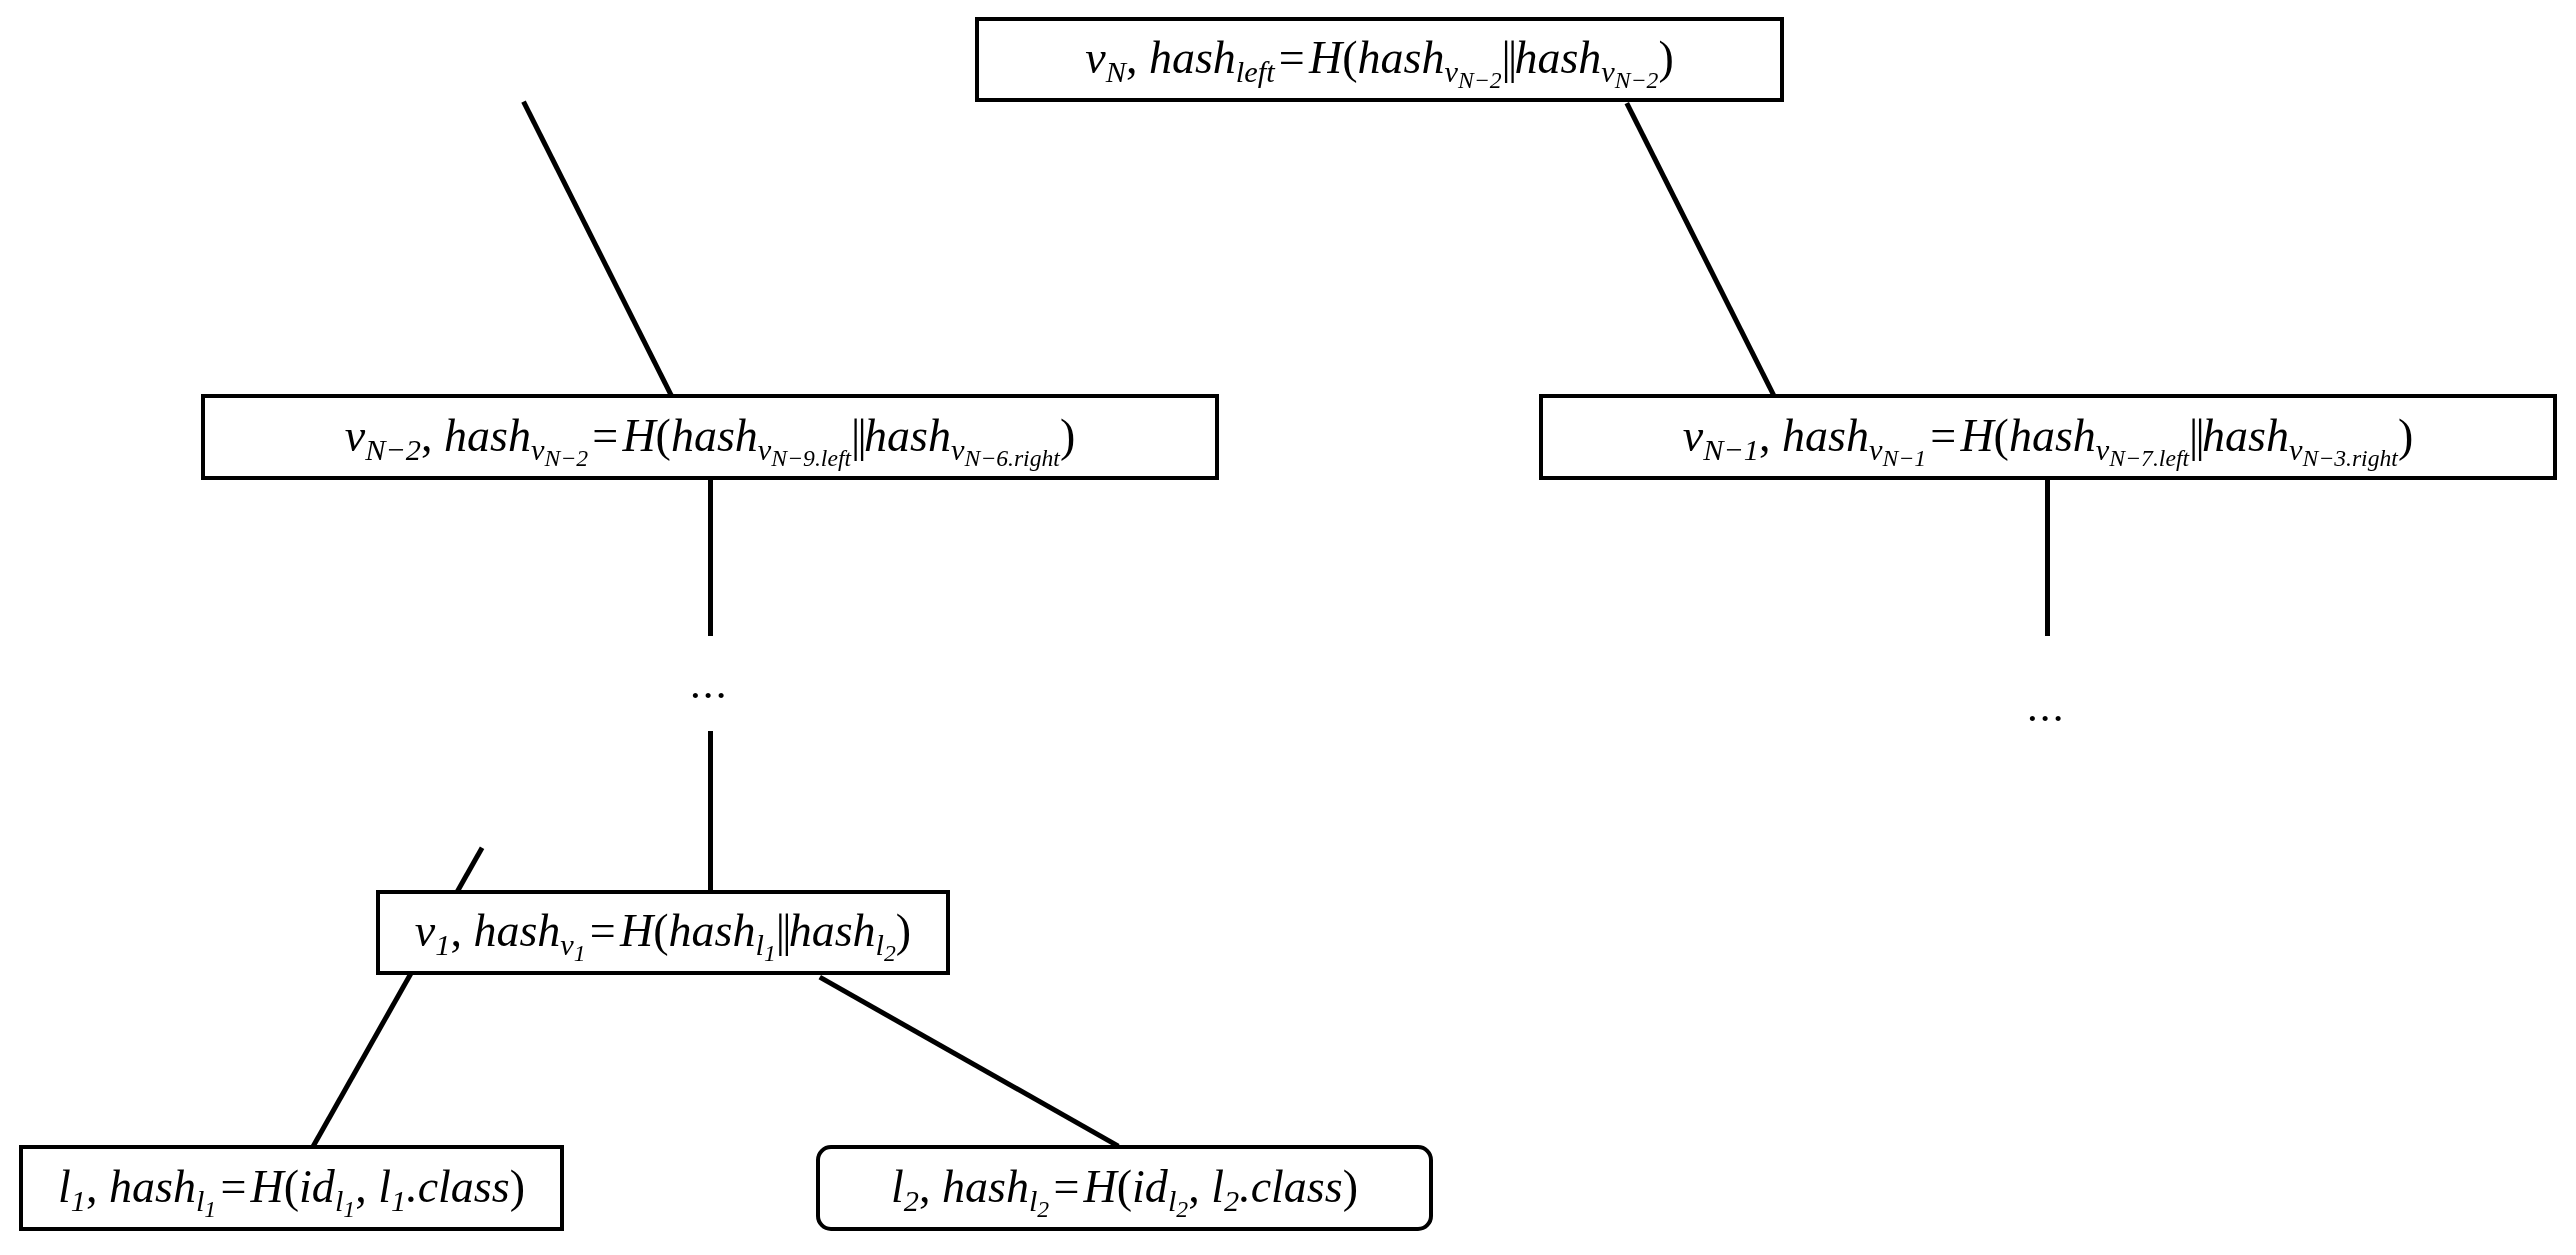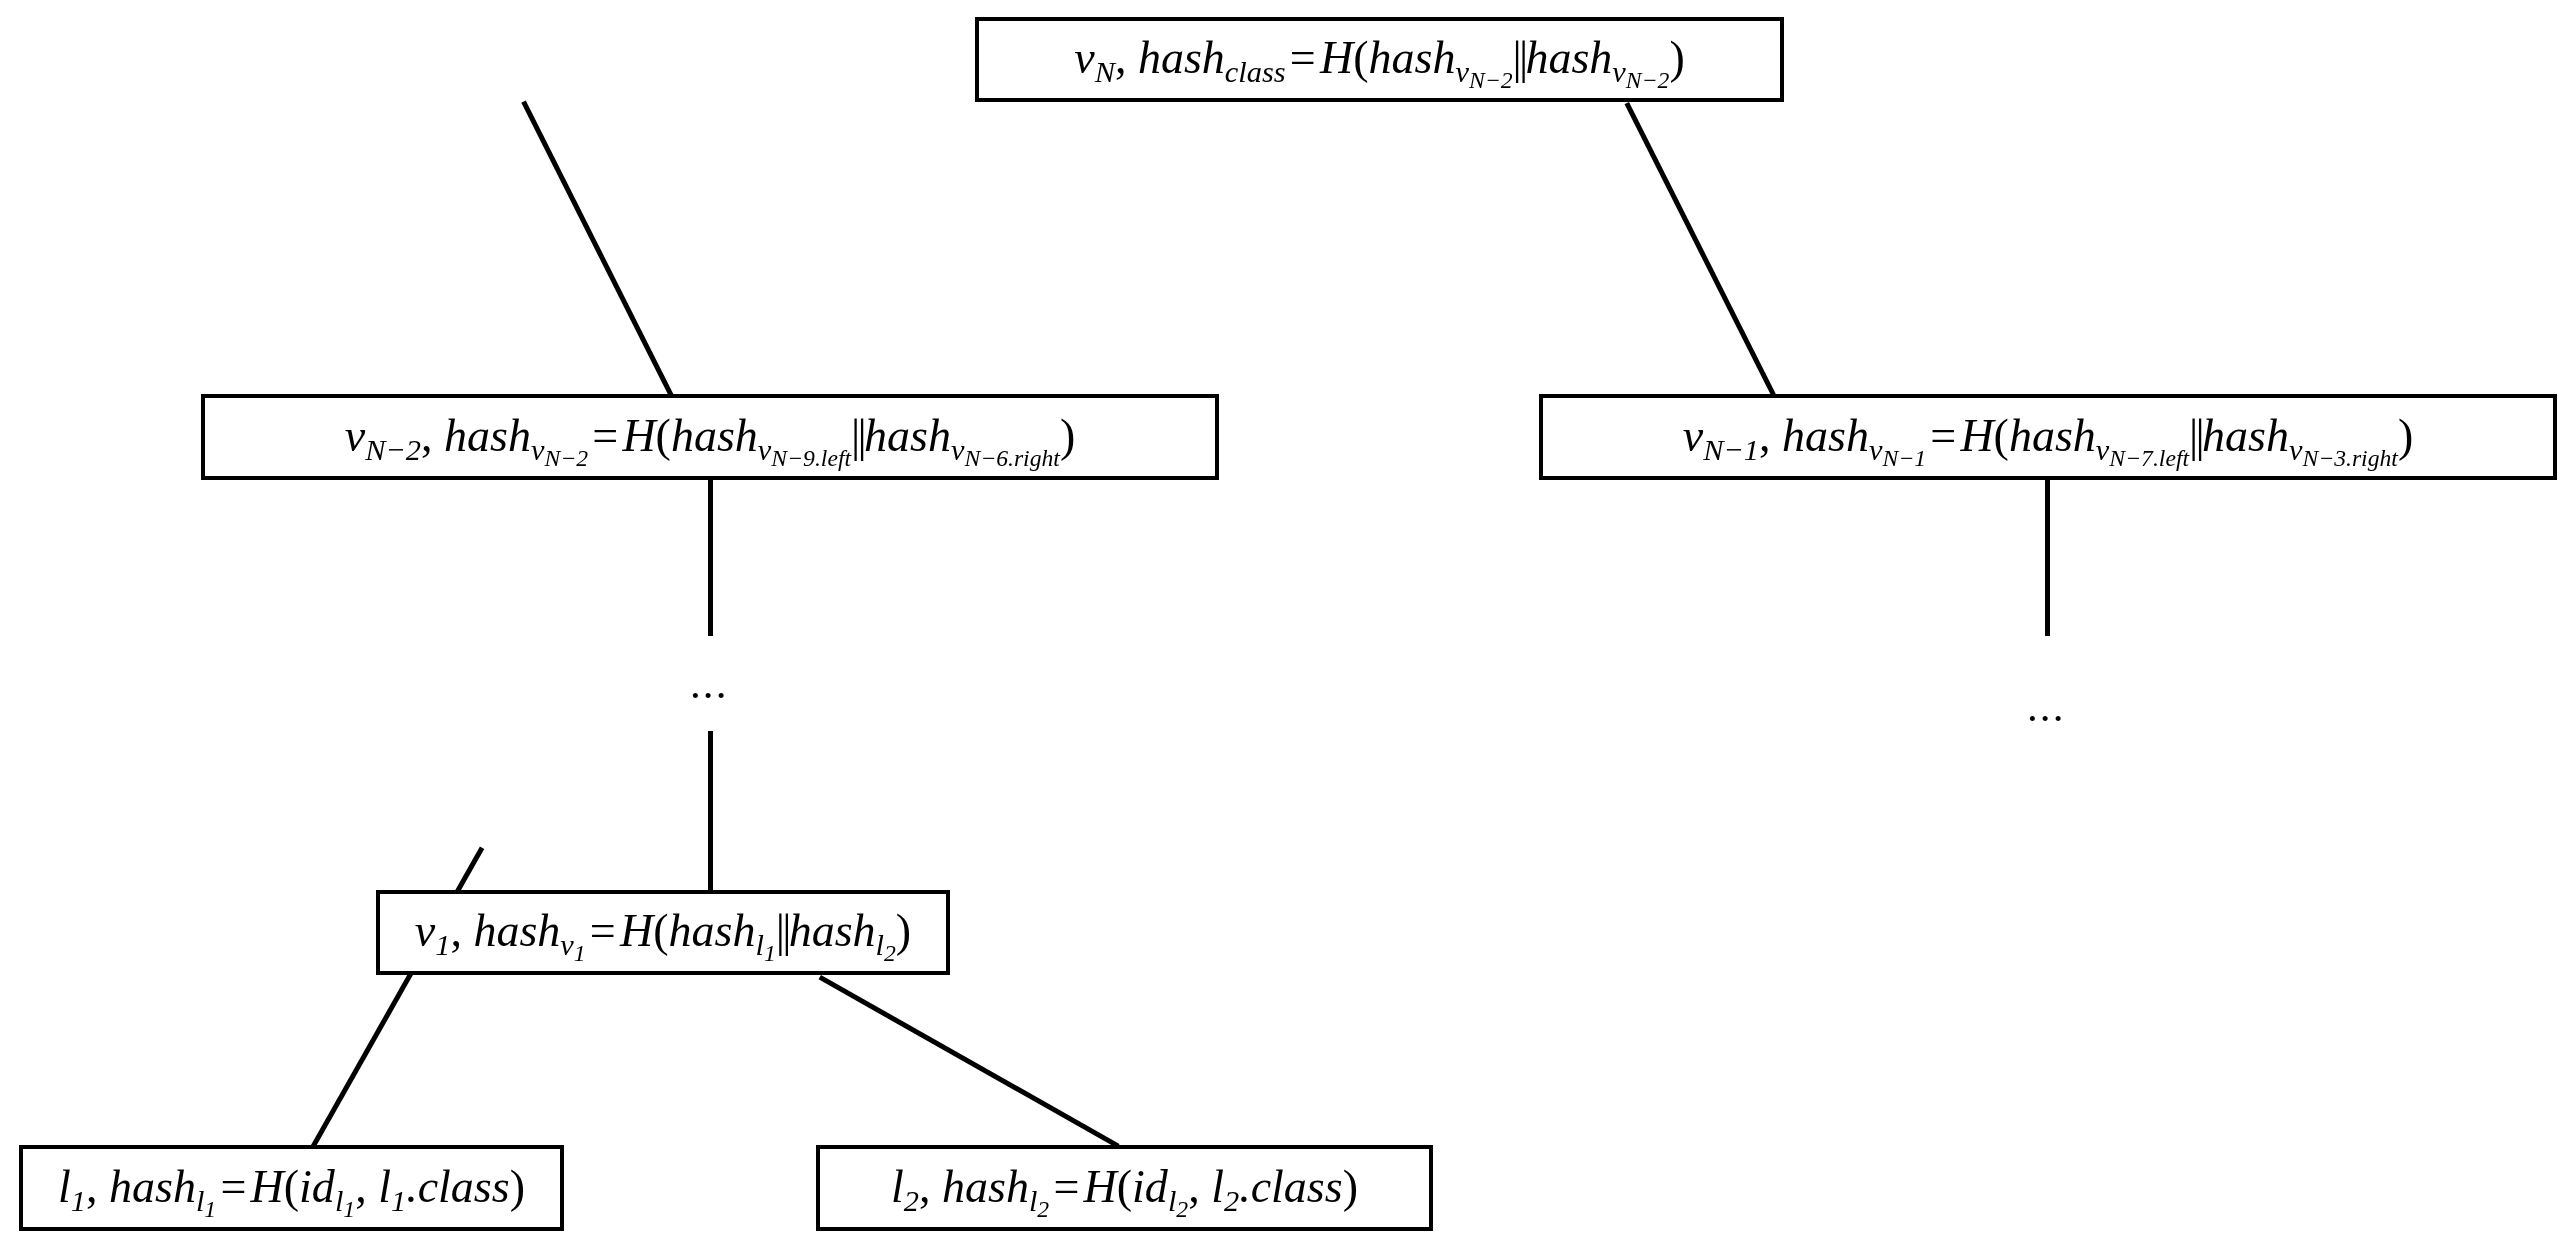--- a/index.html
+++ b/index.html
@@ -101,21 +101,21 @@
 
   <div class="ellipsis" style="left:2027px; top:685px;">...</div>
 
   <div class="diag" style="left:311px; top:1145px; width:343px; transform: rotate(-60.5deg);"></div>
 
   <div class="diag" style="left:821px; top:975px; width:343px; transform: rotate(29.5deg);"></div>
 
   <div class="node" style="left:975px; top:17px; width:809px; height:85px;">
     <span class="formula">
       <i>v</i><sub>N</sub><span class="comma">,</span>
-      <i>hash</i><sub>class</sub><span class="eq">=</span><i>H</i><span class="up">(</span><i>hash</i><sub><i>v</i><sub>N−2</sub></sub><span class="bar">||</span><i>hash</i><sub><i>v</i><sub>N−2</sub></sub><span class="up">)</span>
+      <i>hash</i><sub>left</sub><span class="eq">=</span><i>H</i><span class="up">(</span><i>hash</i><sub><i>v</i><sub>N−2</sub></sub><span class="bar">||</span><i>hash</i><sub><i>v</i><sub>N−2</sub></sub><span class="up">)</span>
     </span>
   </div>
 
   <div class="node" style="left:201px; top:394px; width:1018px; height:86px;">
     <span class="formula">
       <i>v</i><sub>N−2</sub><span class="comma">,</span>
       <i>hash</i><sub><i>v</i><sub>N−2</sub></sub><span class="eq">=</span><i>H</i><span class="up">(</span><i>hash</i><sub><i>v</i><sub>N−9.left</sub></sub><span class="bar">||</span><i>hash</i><sub><i>v</i><sub>N−6.right</sub></sub><span class="up">)</span>
     </span>
   </div>
 
@@ -134,21 +134,21 @@
   </div>
 
   <div class="node" style="left:19px; top:1145px; width:545px; height:86px;">
     <span class="formula">
       <i>l</i><sub>1</sub><span class="comma">,</span>
       <i>hash</i><sub><i>l</i><sub>1</sub></sub><span class="eq">=</span><i>H</i><span class="up">(</span><i>id</i><sub><i>l</i><sub>1</sub></sub><span class="comma">,</span>
       <i>l</i><sub>1</sub><i>.class</i><span class="up">)</span>
     </span>
   </div>
 
-  <div class="node" style="left:816px; top:1145px; width:617px; height:86px;">
+  <div class="node" style="left:816px; top:1145px; width:617px; height:86px;border-radius:15px;">
     <span class="formula">
       <i>l</i><sub>2</sub><span class="comma">,</span>
       <i>hash</i><sub><i>l</i><sub>2</sub></sub><span class="eq">=</span><i>H</i><span class="up">(</span><i>id</i><sub><i>l</i><sub>2</sub></sub><span class="comma">,</span>
       <i>l</i><sub>2</sub><i>.class</i><span class="up">)</span>
     </span>
   </div>
 
 </div>
 
 

